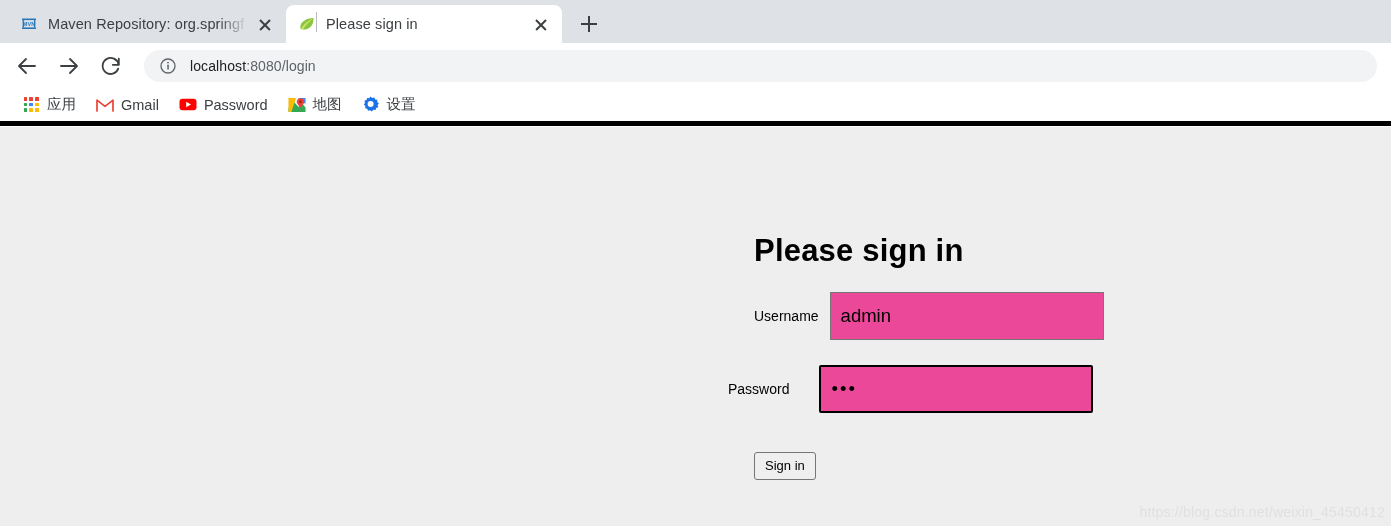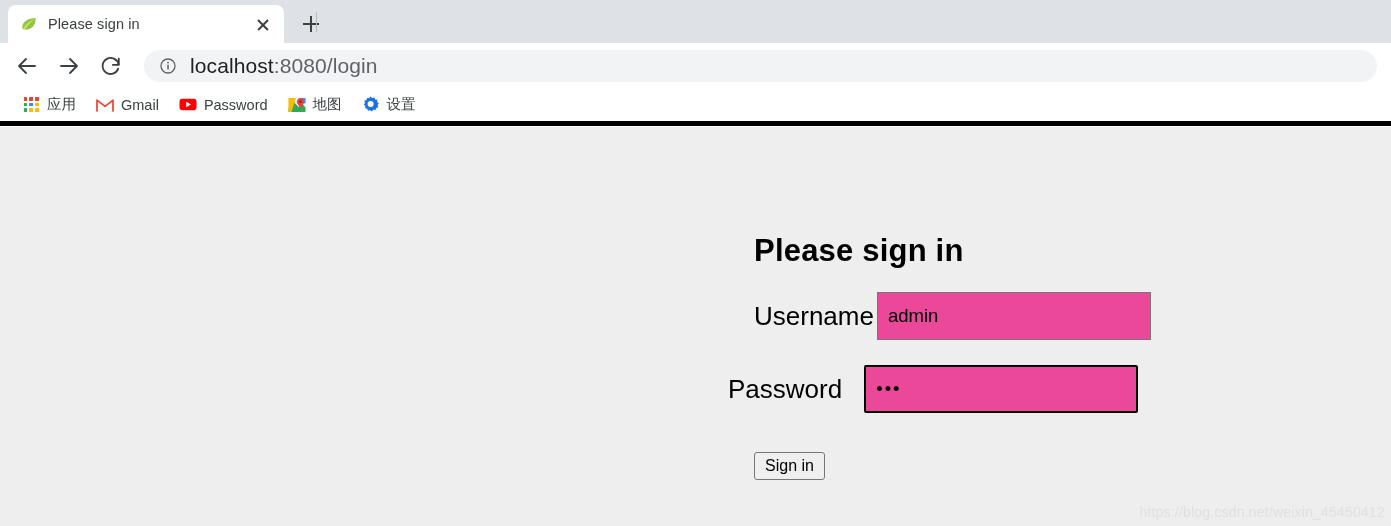--- a/index.html
+++ b/index.html
@@ -123,21 +123,21 @@
     align-items: center;
     padding: 0 16px;
     margin-left: 8px;
   }
   .info-icon {
     width: 16px; height: 16px;
     flex: 0 0 16px;
     margin-right: 14px;
   }
   .url {
-    font-size: 21px;
+    font-size: 14px;
     color: #5f6368;
     white-space: nowrap;
     letter-spacing: .1px;
   }
   .url .host { color: #202124; }
 
   
   .bookmarks {
     height: 38px;
     background: #ffffff;
@@ -201,23 +201,23 @@
 
   .field-row {
     position: absolute;
     display: flex;
     align-items: center;
   }
   .field-row.username { left: 754px; top: 165px; }
   .field-row.password { left: 728px; top: 238px; gap: 16px; }
 
   .field-label {
-    font-size: 26px;
+    font-size: 14px;
     color: #000000;
-    margin-right: 0px;
+    margin-right: 8px;
     white-space: nowrap;
   }
   .text-input {
     height: 48px;
     background: #ec4899;
     font-size: 18.5px;
     color: #000000;
     padding: 0 10px;
     font-family: "Liberation Sans", sans-serif;
     outline: none;
@@ -236,21 +236,21 @@
   }
 
   .signin-btn {
     position: absolute;
     left: 754px; top: 325px;
     height: 28px;
     padding: 0 10px;
     background: #efefef;
     border: 1px solid #767676;
     border-radius: 3px;
-    font-size: 16px;
+    font-size: 13px;
     font-family: "Liberation Sans", sans-serif;
     color: #000000;
     line-height: 26px;
   }
 
   .watermark {
     position: absolute;
     right: 6px; bottom: 6px;
     font-size: 14px;
     color: #e0e0e0;
@@ -258,20 +258,33 @@
     user-select: none;
   }
 </style>
 </head>
 <body>
 
 <div class="browser">
 
   <div class="tabstrip">
 
+    <div class="tab inactive">
+      <span class="tab-favicon">
+        <svg width="18" height="18" viewBox="0 0 18 18">
+          <rect x="2" y="3.5" width="14" height="1.6" fill="#2878b8"></rect>
+          <rect x="2" y="12.4" width="14" height="1.6" fill="#2878b8"></rect>
+          <rect x="2.6" y="5.1" width="1.5" height="7.3" fill="#2878b8"></rect>
+          <rect x="13.9" y="5.1" width="1.5" height="7.3" fill="#2878b8"></rect>
+          <text x="9" y="11.2" font-size="5.6" font-weight="bold" fill="#2878b8" text-anchor="middle" font-family="Liberation Sans, sans-serif">MVN</text>
+        </svg>
+      </span>
+      <span class="tab-title">Maven Repository: org.springf</span>
+      <span class="tab-close"></span>
+    </div>
 
     <div class="tab active">
       <span class="tab-favicon">
         <svg width="18" height="18" viewBox="0 0 18 18">
           <path d="M2.2 12.8 C2.2 6.4 8.4 3.4 15.6 3.0 C15.9 10.2 11.2 14.9 5.2 14.6 C3.6 14.5 2.2 13.9 2.2 12.8 Z" fill="#8cc63e"></path>
           <path d="M3.1 13.6 C5.6 9.4 9.8 6.0 15.2 3.6 C10.8 7.2 7.4 10.5 5.1 14.4 Z" fill="#c9e265"></path>
         </svg>
       </span>
       <span class="tab-title">Please sign in</span>
       <span class="tab-close"></span>

